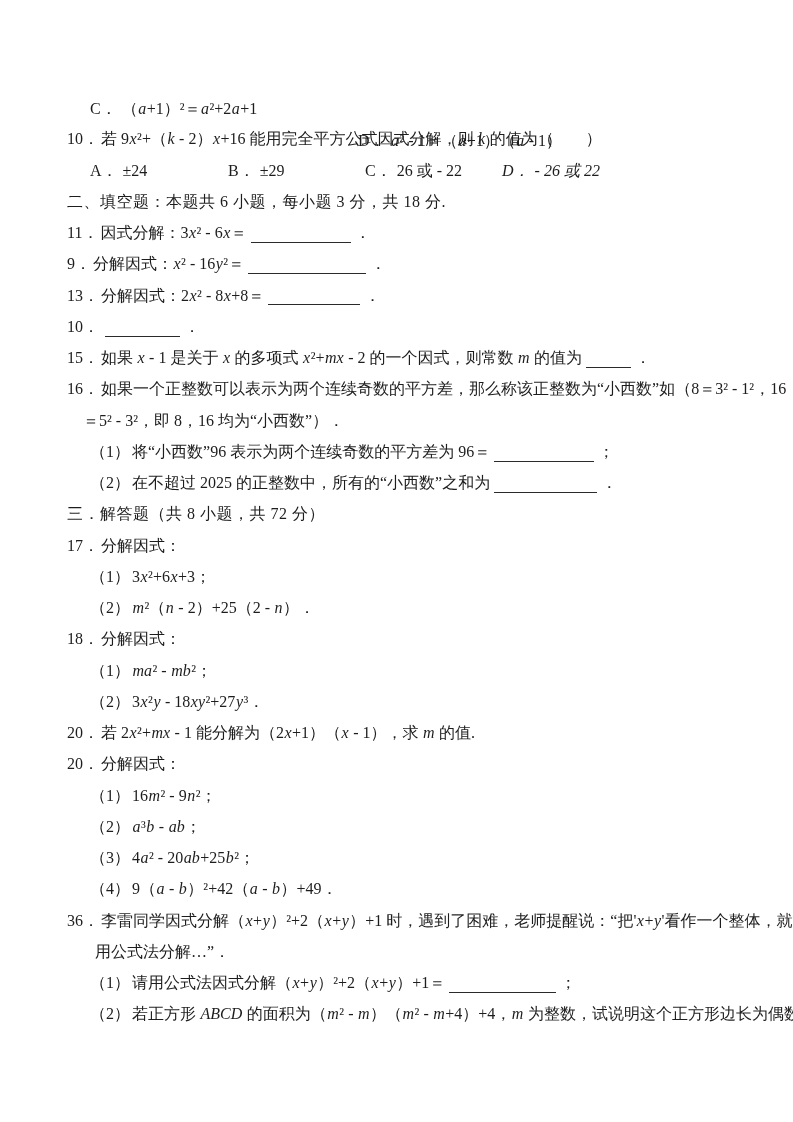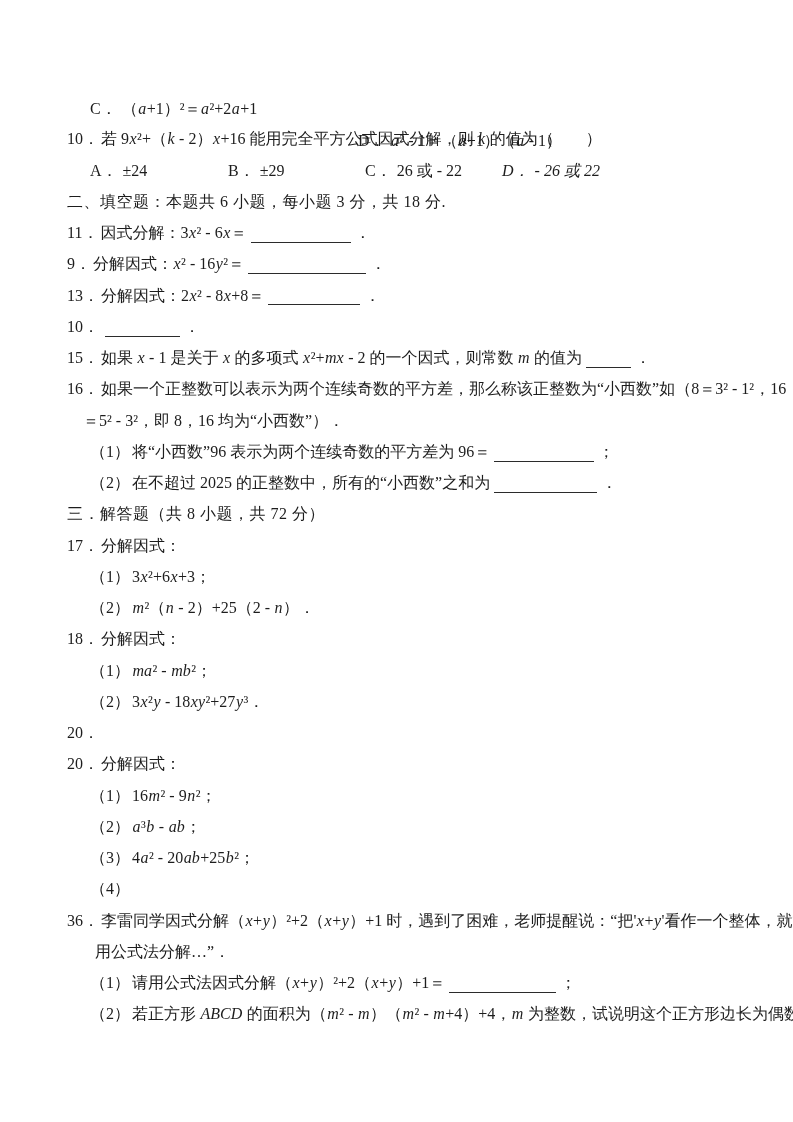--- a/index.html
+++ b/index.html
@@ -135,39 +135,41 @@
       <div class="line i1">
         <span class="num">（1）</span>
         <span class="math"><i>ma</i>² - <i>mb</i>²；</span>
       </div>
       <div class="line i1">
         <span class="num">（2）</span>
         <span class="math">3<i>x</i>²<i>y</i> - 18<i>xy</i>²+27<i>y</i>³．</span>
       </div>
       <div class="line">
         <span class="num">20．</span>
+        <span class="math">若 2<i>x</i>²+<i>mx</i> - 1 能分解为（2<i>x</i>+1）（<i>x</i> - 1），求 <i>m</i> 的值.</span>
       </div>
       <div class="line">
         <span class="num">20．</span>
         <span class="math">分解因式：</span>
       </div>
       <div class="line i1">
         <span class="num">（1）</span>
         <span class="math">16<i>m</i>² - 9<i>n</i>²；</span>
       </div>
       <div class="line i1">
         <span class="num">（2）</span>
         <span class="math"><i>a</i>³<i>b</i> - <i>ab</i>；</span>
       </div>
       <div class="line i1">
         <span class="num">（3）</span>
         <span class="math">4<i>a</i>² - 20<i>ab</i>+25<i>b</i>²；</span>
       </div>
       <div class="line i1">
         <span class="num">（4）</span>
+        <span class="math">9（<i>a</i> - <i>b</i>）²+42（<i>a</i> - <i>b</i>）+49．</span>
       </div>
       <div class="line">
         <span class="num">36．</span>
         <span class="math">李雷同学因式分解（<i>x</i>+<i>y</i>）²+2（<i>x</i>+<i>y</i>）+1 时，遇到了困难，老师提醒说：“把'<i>x</i>+<i>y</i>'看作一个整体，就能</span>
       </div>
       <div class="line i3">
         <span class="math">用公式法分解…”．</span>
       </div>
       <div class="line i1">
         <span class="num">（1）</span>

